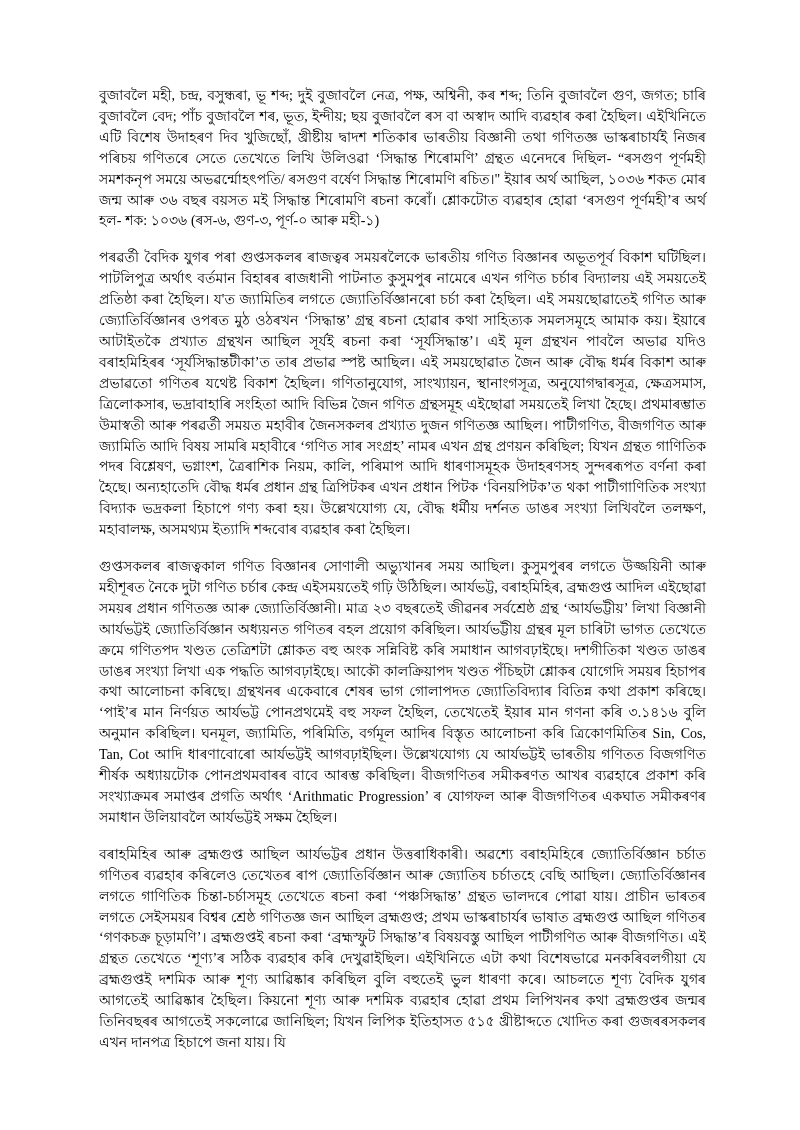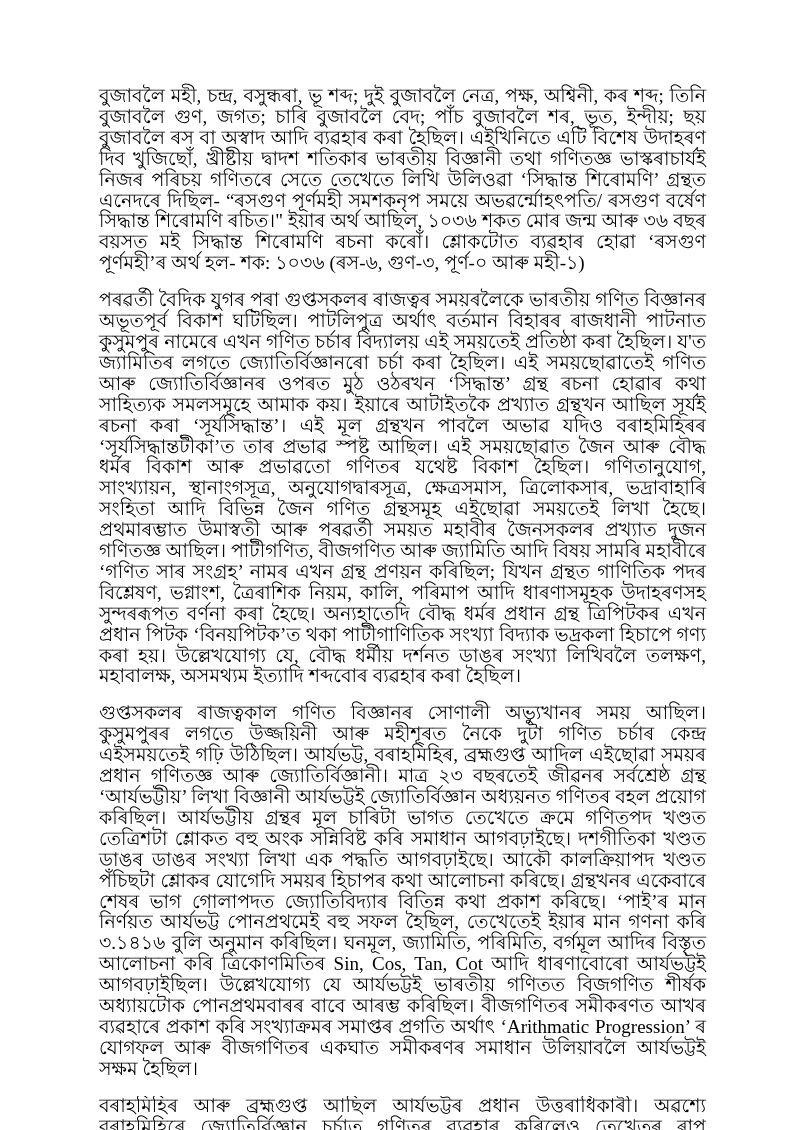--- a/index.html
+++ b/index.html
@@ -25,21 +25,21 @@
     position: absolute;
     left: 99px;
     top: 86px;
     width: 607px;
   }
   p.para {
     margin: 0 0 16px 0;
     padding: 0;
     text-align: justify;
     text-justify: inter-word;
-    font-size: 19px;
+    font-size: 14px;
     line-height: 20.9px;
     color: #000000;
     word-spacing: 0.2px;
     letter-spacing: 0px;
     font-family: "Liberation Serif", "DejaVu Serif", serif;
     hyphens: none;
   }
   p.para:last-child {
     margin-bottom: 16px;
   }

